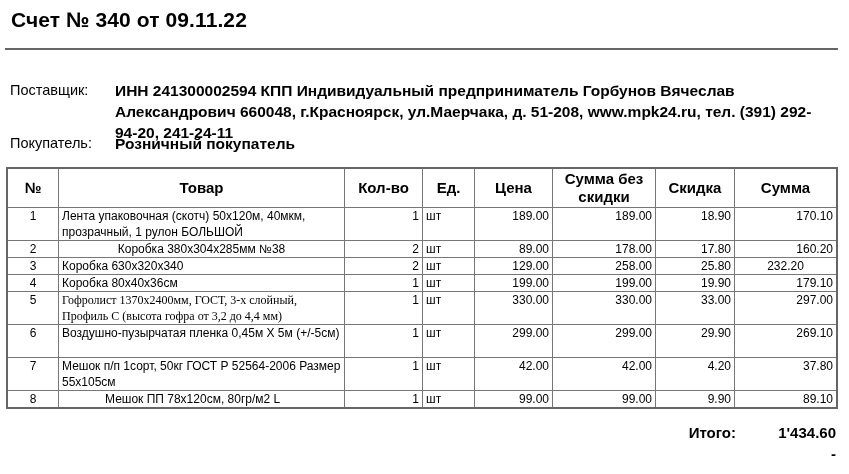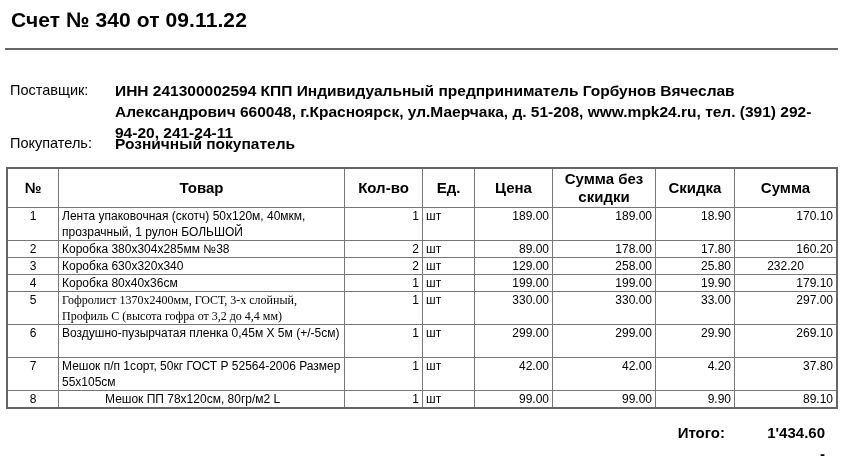--- a/index.html
+++ b/index.html
@@ -46,21 +46,21 @@
   .c-num { width: 44px; }
   .c-name { width: 279px; }
   .c-qty { width: 71px; }
   .c-unit { width: 45px; }
   .c-price { width: 71px; }
   .c-sum0 { width: 96px; }
   .c-disc { width: 72px; }
   .c-sum { width: 95px; }
 
   .totals {
-    position: absolute; right: 24px; top: 422px;
+    position: absolute; right: 13px; top: 422px;
     font-size: 15px; font-weight: bold;
   }
   .totals .row { display: flex; justify-content: flex-end; height: 21px; line-height: 21px; }
   .totals .lbl { text-align: right; }
   .totals .val { width: 100px; text-align: right; }
 </style>
 </head>
 <body>
 
 <div class="title">Счет № 340 от 09.11.22</div>
@@ -91,21 +91,21 @@
         <td style="height: 32px;">Лента упаковочная (скотч) 50х120м, 40мкм, прозрачный, 1 рулон БОЛЬШОЙ</td>
         <td class="right" style="height: 32px;">1</td>
         <td style="height: 32px;">шт</td>
         <td class="right" style="height: 32px;">189.00</td>
         <td class="right thick-r" style="height: 32px;">189.00</td>
         <td class="right" style="height: 32px;">18.90</td>
         <td class="right" style="height: 32px;">170.10</td>
       </tr>
       <tr>
         <td class="num" style="height: 16px;">2</td>
-        <td style="height: 16px;">Коробка 380х304х285мм №38</td>
+        <td style="height: 16px; text-align: center;">Коробка 380х304х285мм №38</td>
         <td class="right" style="height: 16px;">2</td>
         <td style="height: 16px;">шт</td>
         <td class="right" style="height: 16px;">89.00</td>
         <td class="right thick-r" style="height: 16px;">178.00</td>
         <td class="right" style="height: 16px;">17.80</td>
         <td class="right" style="height: 16px;">160.20</td>
       </tr>
       <tr>
         <td class="num" style="height: 16px;">3</td>
         <td style="height: 16px;">Коробка 630х320х340</td>

